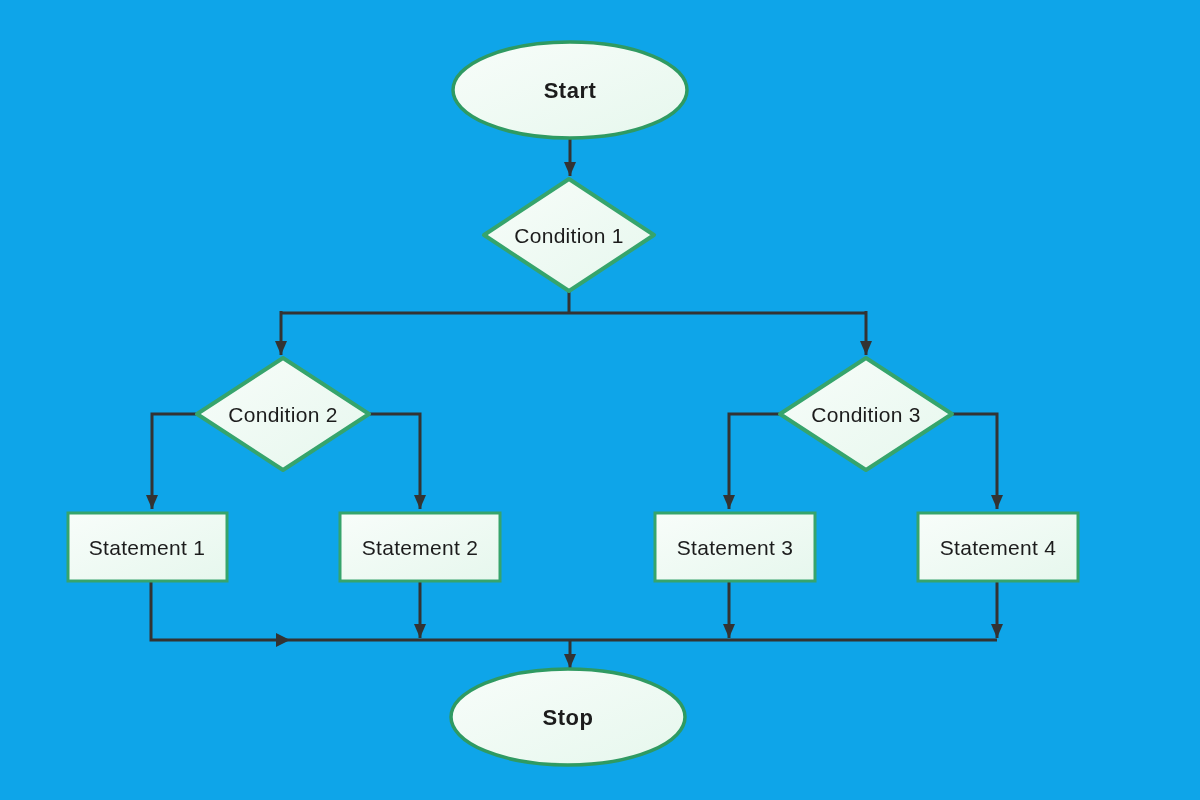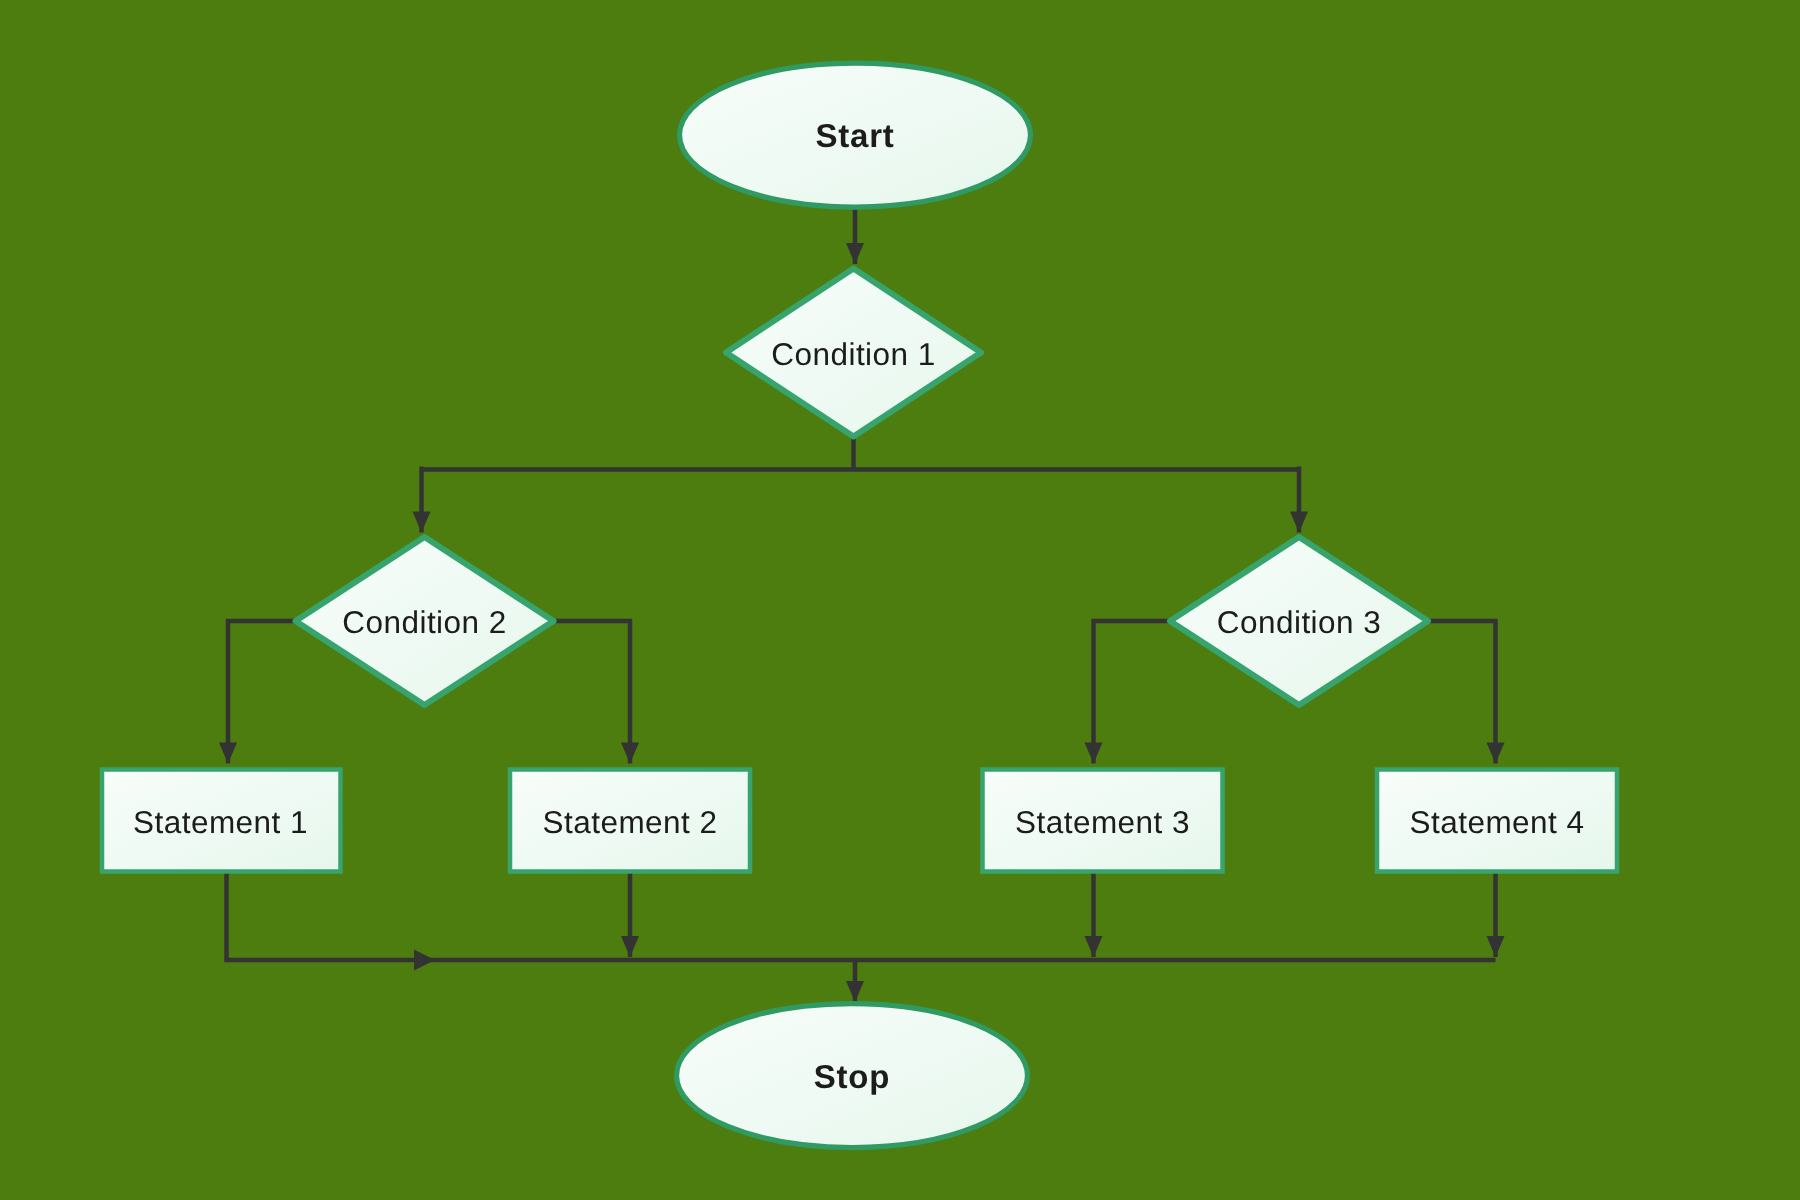--- a/index.html
+++ b/index.html
@@ -8,21 +8,21 @@
     background: #ffffff;
     width: 1200px;
     height: 800px;
     overflow: hidden;
     font-family: "Liberation Sans", "DejaVu Sans", sans-serif;
   }
   .canvas {
     position: relative;
     width: 1200px;
     height: 800px;
-    background: #4d7c0f;
+    background: #0ea5e9;
   }
   svg { display: block; }
   .node-label {
     font-family: "Liberation Sans", "DejaVu Sans", sans-serif;
     font-size: 21px;
     fill: #1c1c1c;
     letter-spacing: 0.3px;
   }
   .terminator-label {
     font-family: "Liberation Sans", "DejaVu Sans", sans-serif;

